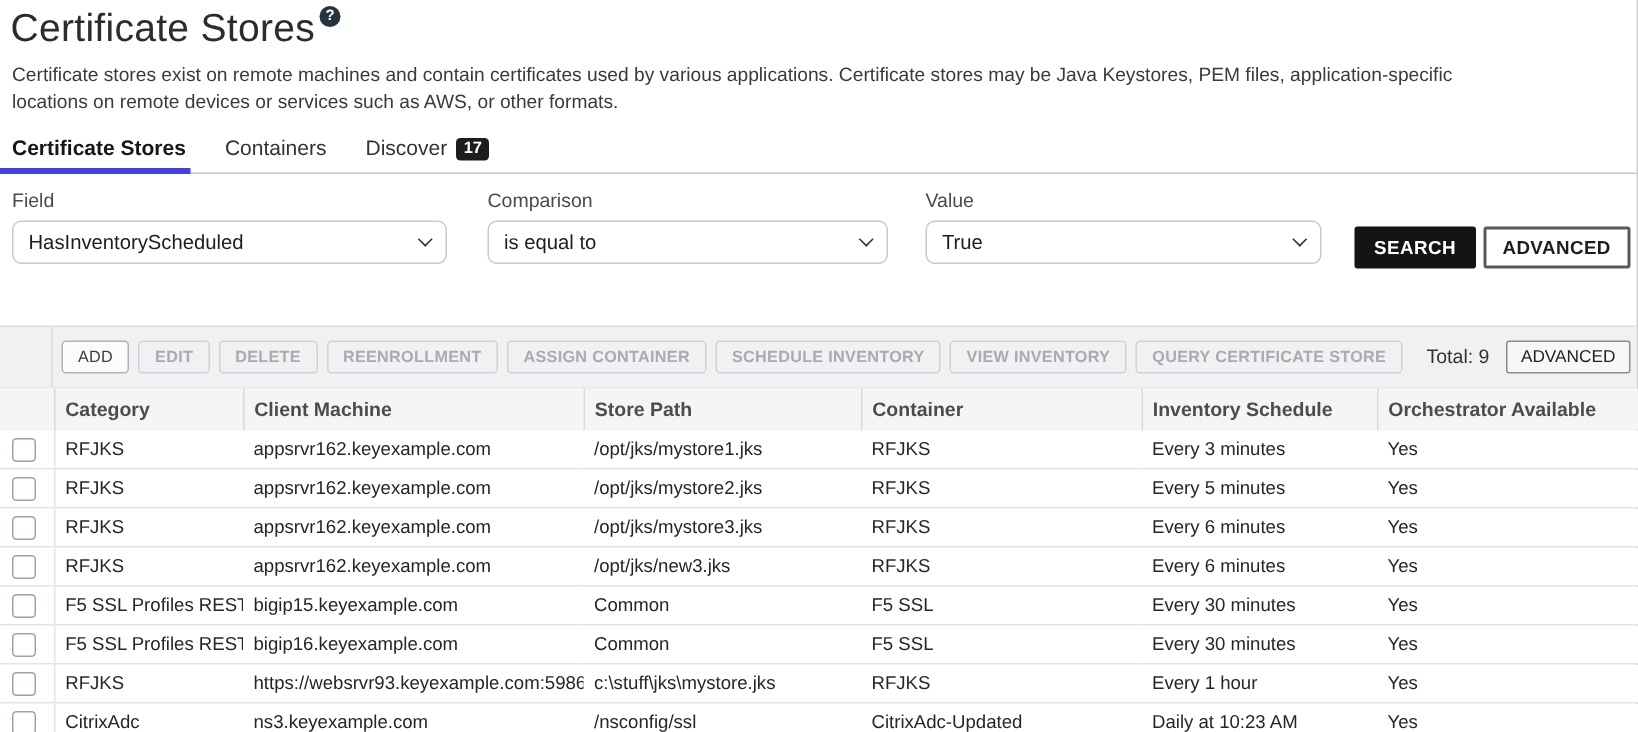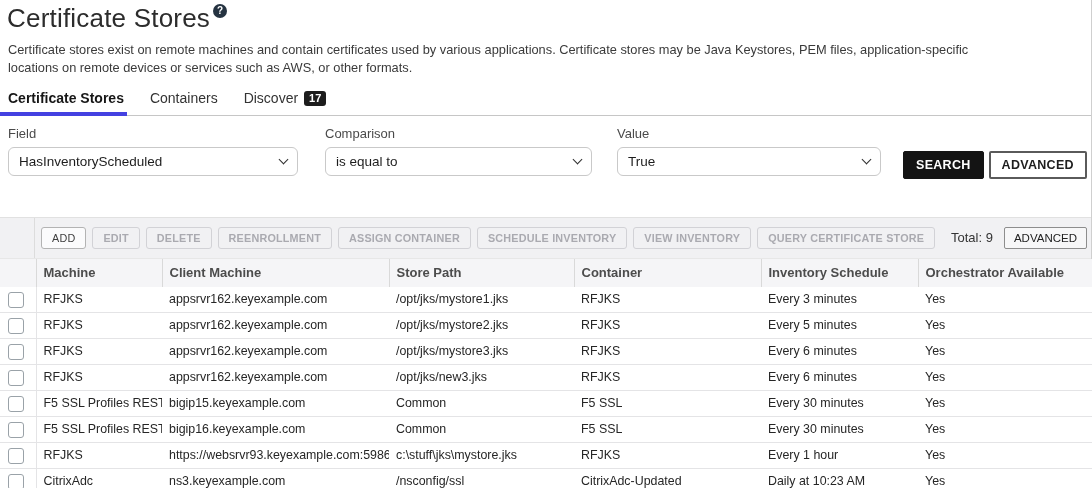--- a/index.html
+++ b/index.html
@@ -176,21 +176,21 @@
         <col style="width:126px">
         <col style="width:227px">
       <col style="width:185px">
         <col style="width:187px">
         <col style="width:157px">
         <col style="width:174px">
     </colgroup>
     <thead>
       <tr>
         <th class="cb-col"></th>
-      <th>Machine</th>
+      <th>Category</th>
           <th>Client Machine</th>
           <th>Store Path</th>
           <th>Container</th>
           <th>Inventory Schedule</th>
           <th>Orchestrator Available</th>
         </tr>
     </thead>
     <tbody>
         <tr>
           <td class="cb-cell">

